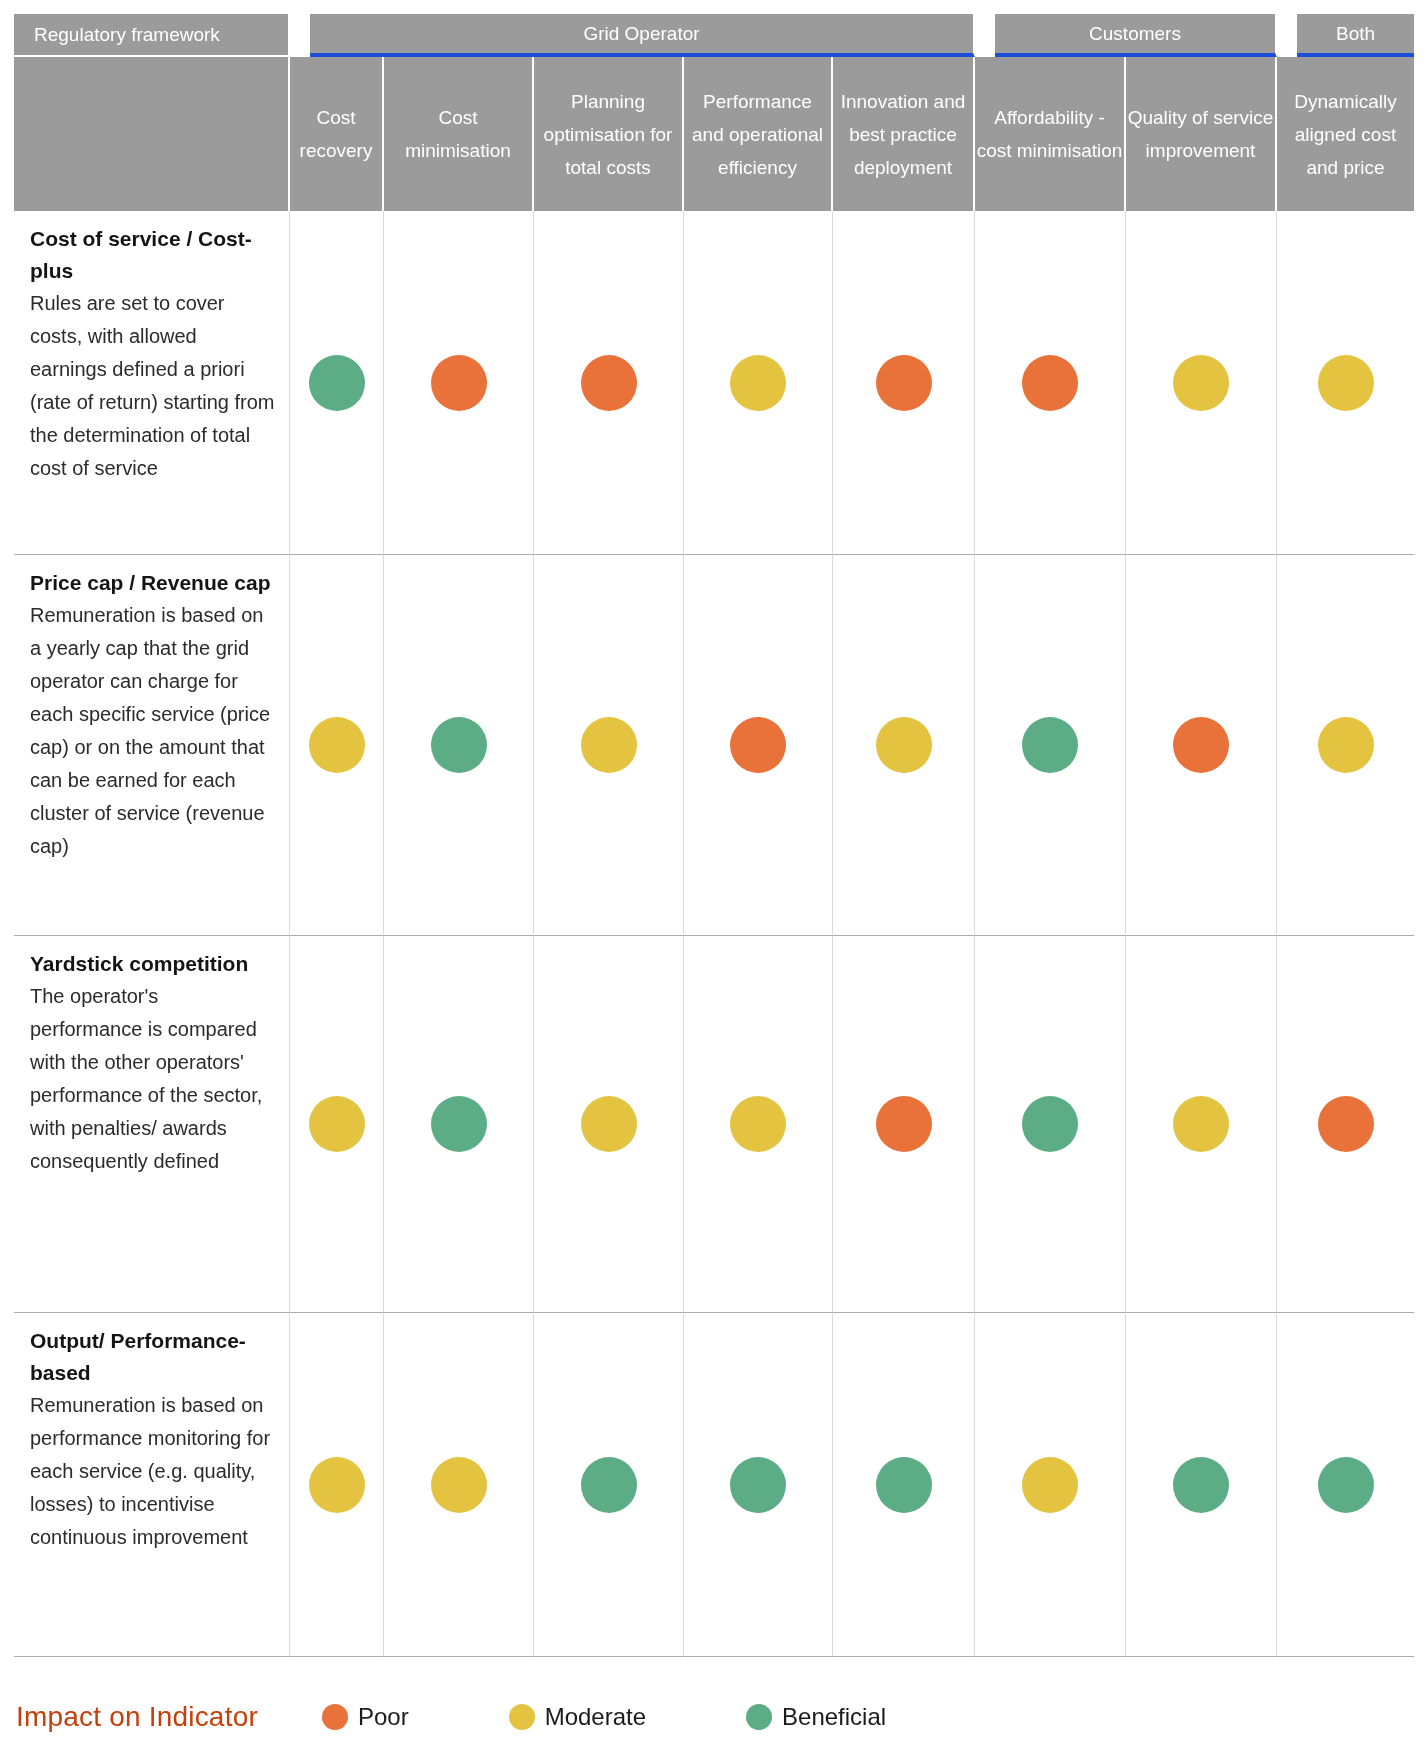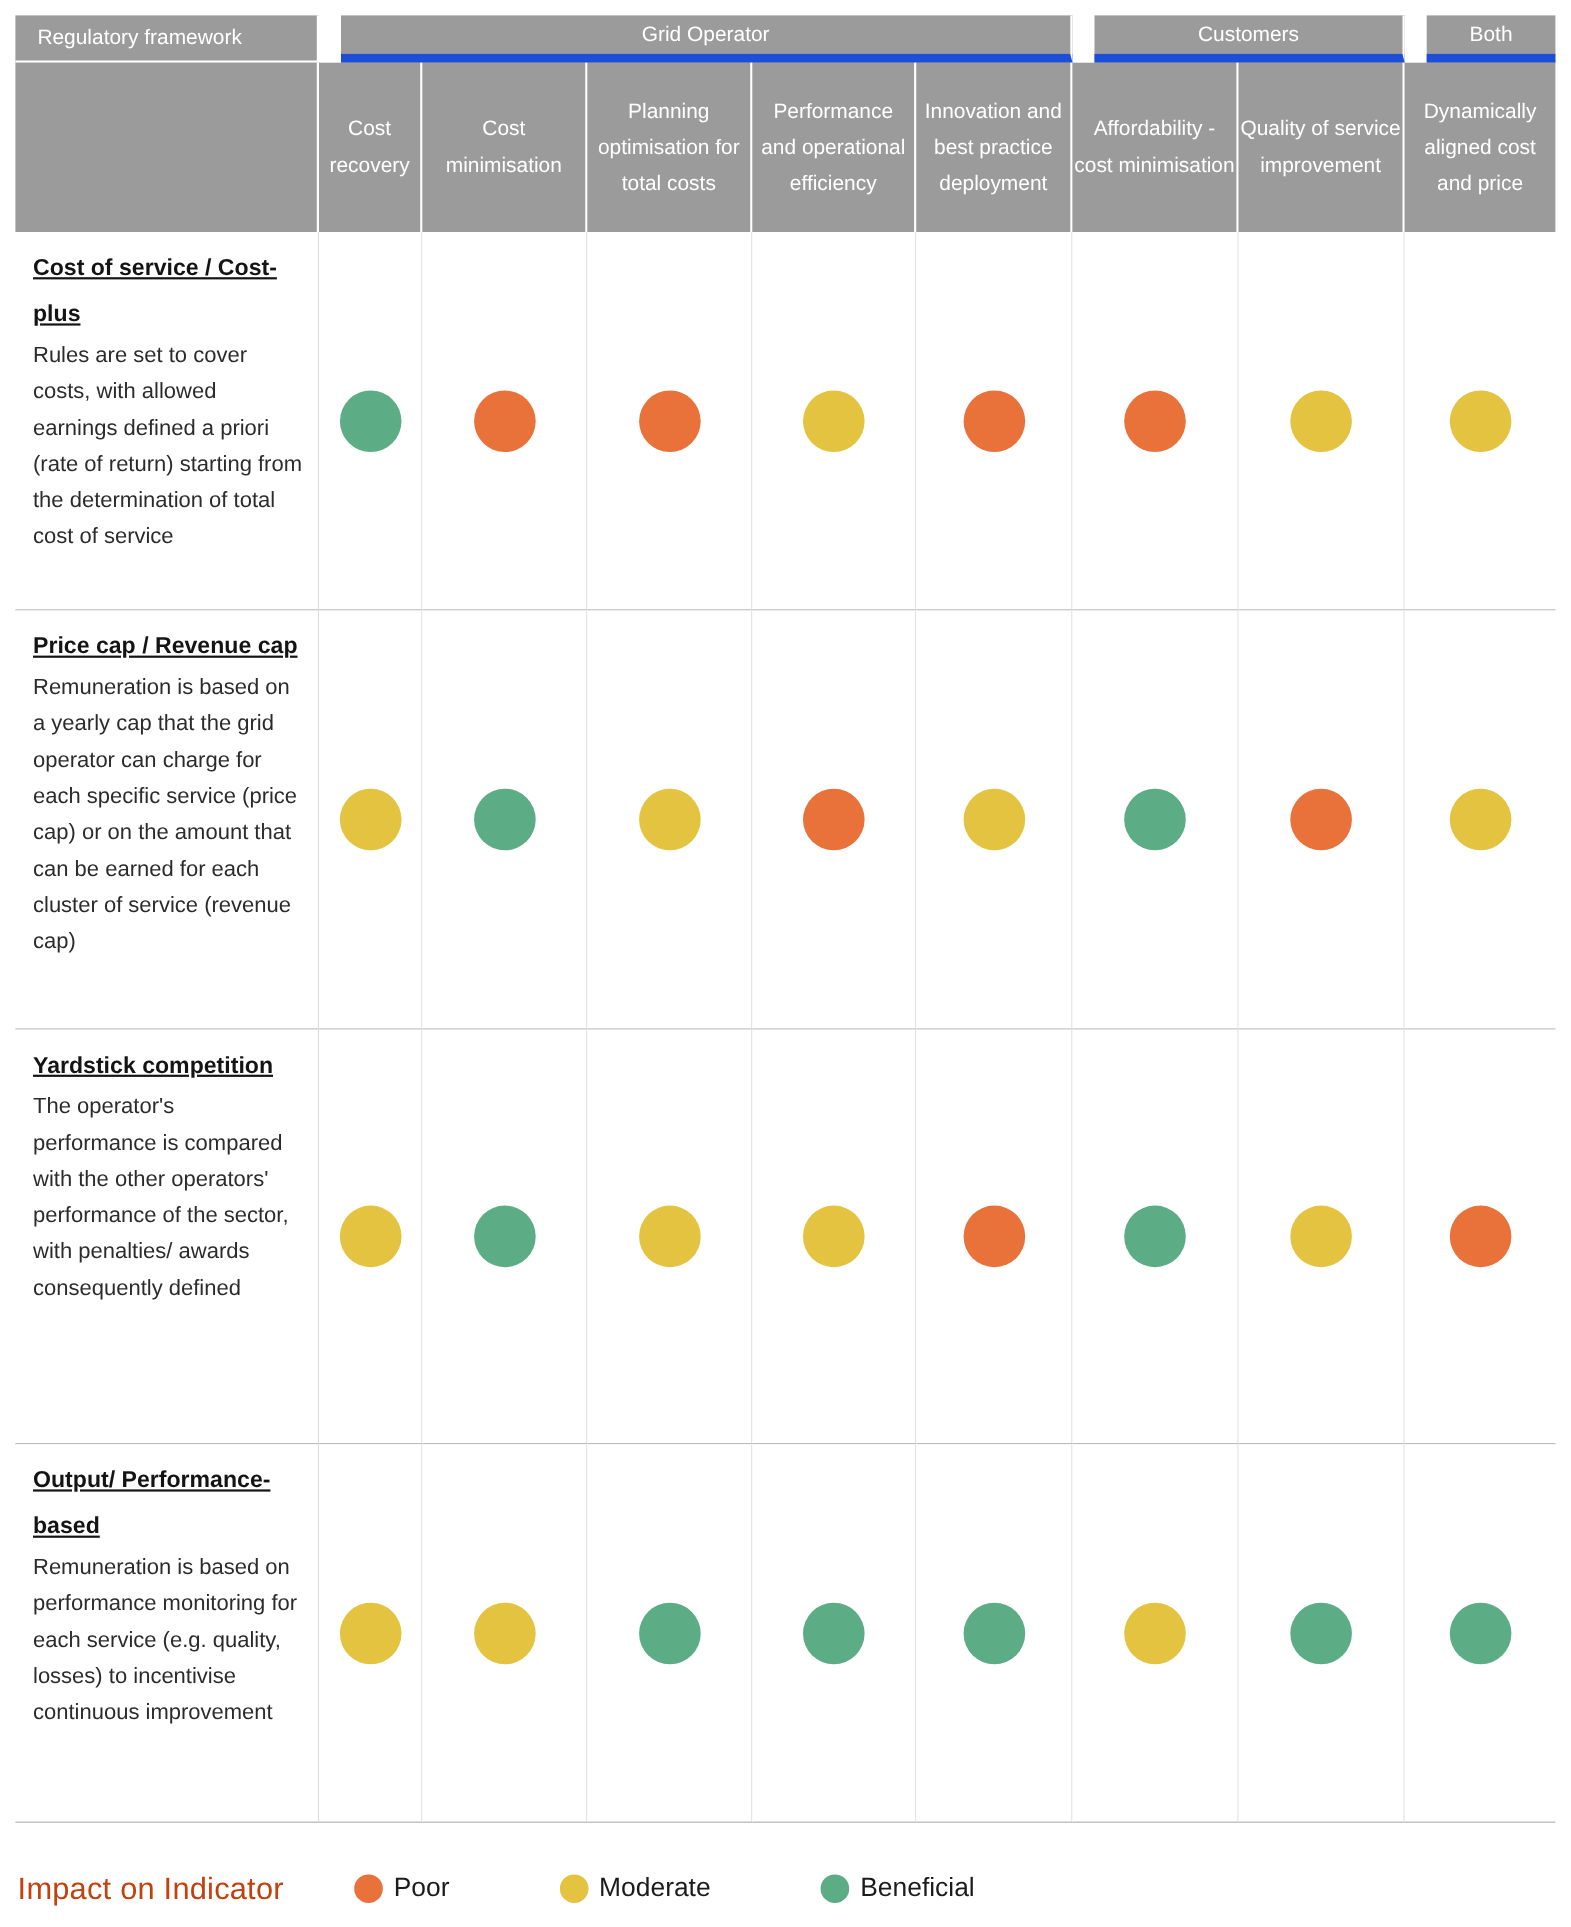--- a/index.html
+++ b/index.html
@@ -22,35 +22,35 @@
     background: #9B9B9B; color: #ffffff;
     display: flex; align-items: center; justify-content: center;
     text-align: center; font-size: 19px; line-height: 33px;
     border-right: 2px solid #ffffff;
     overflow: hidden;
   }
   .corner {
     justify-content: flex-start; text-align: left;
     padding-left: 20px; border-bottom: 2px solid #ffffff;
   }
-  .group { border-bottom: 8px solid #1d4ed8; margin-left: 20px; }
+  .group { border-bottom: 4px solid #1d4ed8; margin-left: 20px; }
   .span5 { grid-column: span 5; }
   .span2 { grid-column: span 2; }
   .last  { border-right: none; }
   .colhead { padding: 0 1px; }
 
   .bodycell {
     border-right: 1px solid #DBDBDB;
     border-bottom: 1px solid #ACACAC;
     background: #ffffff;
   }
   .lastcol { border-right: none; }
 
   .textcell { padding: 12px 14px 0 16px; }
-  .row-title { font-weight: 700; font-size: 21px; line-height: 42px; color: #141414; text-decoration: underline; }
+  .row-title { font-weight: 700; font-size: 21px; line-height: 32px; color: #141414; }
   .row-desc  { font-size: 20px; line-height: 33px; color: #2b2b2b; }
 
   .dotcell { display: flex; align-items: center; justify-content: center; }
   .dot { width: 56px; height: 56px; border-radius: 50%; background: #cccccc; }
   .dot[data-rating="poor"]       { background: #E9713A; }
   .dot[data-rating="moderate"]   { background: #E3C33F; }
   .dot[data-rating="beneficial"] { background: #5CAC85; }
 
   
   .legend { display: flex; align-items: center; margin-top: 44px; padding-left: 2px; }

